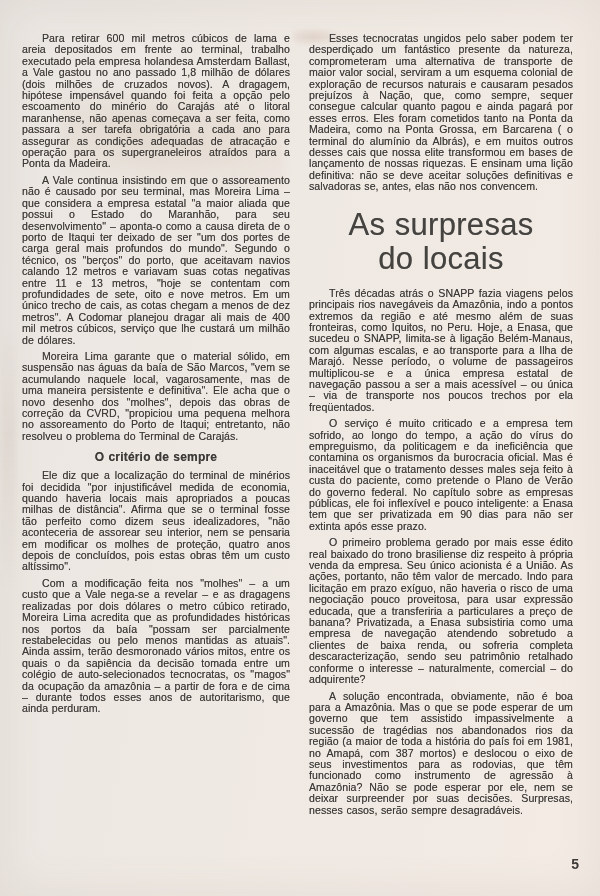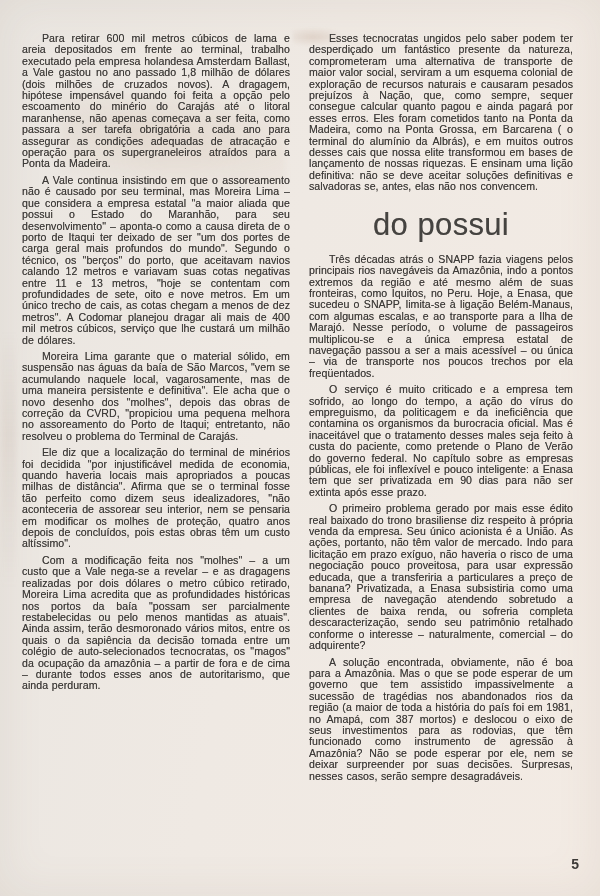--- a/index.html
+++ b/index.html
@@ -110,28 +110,30 @@
 <div class="page">
 
   <div class="ghost-a"></div>
   <div class="ghost-b"></div>
   <div class="ghost-c"></div>
 
   <div class="col col-left">
     <p>Para retirar 600 mil metros cúbicos de lama e areia depositados em frente ao terminal, trabalho executado pela empresa holandesa Amsterdam Ballast, a Vale gastou no ano passado 1,8 milhão de dólares (dois milhões de cruzados novos). A dragagem, hipótese impensável quando foi feita a opção pelo escoamento do minério do Carajás até o litoral maranhense, não apenas começava a ser feita, como passara a ser tarefa obrigatória a cada ano para assegurar as condições adequadas de atracação e operação para os supergraneleiros atraídos para a Ponta da Madeira.</p>
     <p>A Vale continua insistindo em que o assoreamento não é causado por seu terminal, mas Moreira Lima – que considera a empresa estatal "a maior aliada que possui o Estado do Maranhão, para seu desenvolvimento" – aponta-o como a causa direta de o porto de Itaqui ter deixado de ser "um dos portes de carga geral mais profundos do mundo". Segundo o técnico, os "berços" do porto, que aceitavam navios calando 12 metros e variavam suas cotas negativas entre 11 e 13 metros, "hoje se contentam com profundidades de sete, oito e nove metros. Em um único trecho de cais, as cotas chegam a menos de dez metros". A Codomar planejou dragar ali mais de 400 mil metros cúbicos, serviço que lhe custará um milhão de dólares.</p>
     <p>Moreira Lima garante que o material sólido, em suspensão nas águas da baía de São Marcos, "vem se acumulando naquele local, vagarosamente, mas de uma maneira persistente e definitiva". Ele acha que o novo desenho dos "molhes", depois das obras de correção da CVRD, "propiciou uma pequena melhora no assoreamento do Porto de Itaqui; entretanto, não resolveu o problema do Terminal de Carajás.</p>
+    <div class="subhead">O critério de sempre</div>
     <p>Ele diz que a localização do terminal de minérios foi decidida "por injustificável medida de economia, quando haveria locais mais apropriados a poucas milhas de distância". Afirma que se o terminal fosse tão perfeito como dizem seus idealizadores, "não aconteceria de assorear seu interior, nem se pensaria em modificar os molhes de proteção, quatro anos depois de concluídos, pois estas obras têm um custo altíssimo".</p>
     <p>Com a modificação feita nos "molhes" – a um custo que a Vale nega-se a revelar – e as dragagens realizadas por dois dólares o metro cúbico retirado, Moreira Lima acredita que as profundidades históricas nos portos da baía "possam ser parcialmente restabelecidas ou pelo menos mantidas as atuais". Ainda assim, terão desmoronado vários mitos, entre os quais o da sapiência da decisão tomada entre um colégio de auto-selecionados tecnocratas, os "magos" da ocupação da amazônia – a partir de fora e de cima – durante todos esses anos de autoritarismo, que ainda perduram.</p>
   </div>
 
   <div class="col col-right">
     <p>Esses tecnocratas ungidos pelo saber podem ter desperdiçado um fantástico presente da natureza, comprometeram uma alternativa de transporte de maior valor social, serviram a um esquema colonial de exploração de recursos naturais e causaram pesados prejuízos à Nação, que, como sempre, sequer consegue calcular quanto pagou e ainda pagará por esses erros. Eles foram cometidos tanto na Ponta da Madeira, como na Ponta Grossa, em Barcarena ( o terminal do alumínio da Albrás), e em muitos outros desses cais que nossa elite transformou em bases de lançamento de nossas riquezas. E ensinam uma lição definitiva: não se deve aceitar soluções definitivas e salvadoras se, antes, elas não nos convencem.</p>
     <div class="headline">
-      <div>do possui</div>
+      <div>As surpresas</div>
+      <div>do locais</div>
     </div>
     <p>Três décadas atrás o SNAPP fazia viagens pelos principais rios navegáveis da Amazônia, indo a pontos extremos da região e até mesmo além de suas fronteiras, como Iquitos, no Peru. Hoje, a Enasa, que sucedeu o SNAPP, limita-se à ligação Belém-Manaus, com algumas escalas, e ao transporte para a Ilha de Marajó. Nesse período, o volume de passageiros multiplicou-se e a única empresa estatal de navegação passou a ser a mais acessível – ou única – via de transporte nos poucos trechos por ela freqüentados.</p>
     <p>O serviço é muito criticado e a empresa tem sofrido, ao longo do tempo, a ação do vírus do empreguismo, da politicagem e da ineficiência que contamina os organismos da burocracia oficial. Mas é inaceitável que o tratamento desses males seja feito à custa do paciente, como pretende o Plano de Verão do governo federal. No capítulo sobre as empresas públicas, ele foi inflexível e pouco inteligente: a Enasa tem que ser privatizada em 90 dias para não ser extinta após esse prazo.</p>
     <p>O primeiro problema gerado por mais esse édito real baixado do trono brasiliense diz respeito à própria venda da empresa. Seu único acionista é a União. As ações, portanto, não têm valor de mercado. Indo para licitação em prazo exíguo, não haveria o risco de uma negociação pouco proveitosa, para usar expressão educada, que a transferiria a particulares a preço de banana? Privatizada, a Enasa subsistiria como uma empresa de navegação atendendo sobretudo a clientes de baixa renda, ou sofreria completa descaracterização, sendo seu patrimônio retalhado conforme o interesse – naturalmente, comercial – do adquirente?</p>
     <p>A solução encontrada, obviamente, não é boa para a Amazônia. Mas o que se pode esperar de um governo que tem assistido impassivelmente a sucessão de tragédias nos abandonados rios da região (a maior de toda a história do país foi em 1981, no Amapá, com 387 mortos) e deslocou o eixo de seus investimentos para as rodovias, que têm funcionado como instrumento de agressão à Amazônia? Não se pode esperar por ele, nem se deixar surpreender por suas decisões. Surpresas, nesses casos, serão sempre desagradáveis.</p>
   </div>
 
   <div class="page-number">5</div>
 
 </div>

